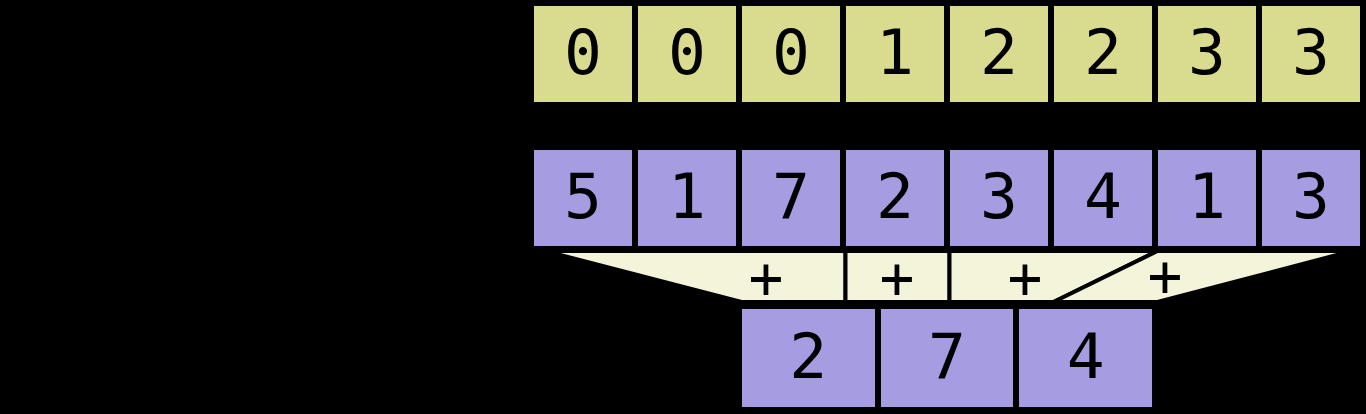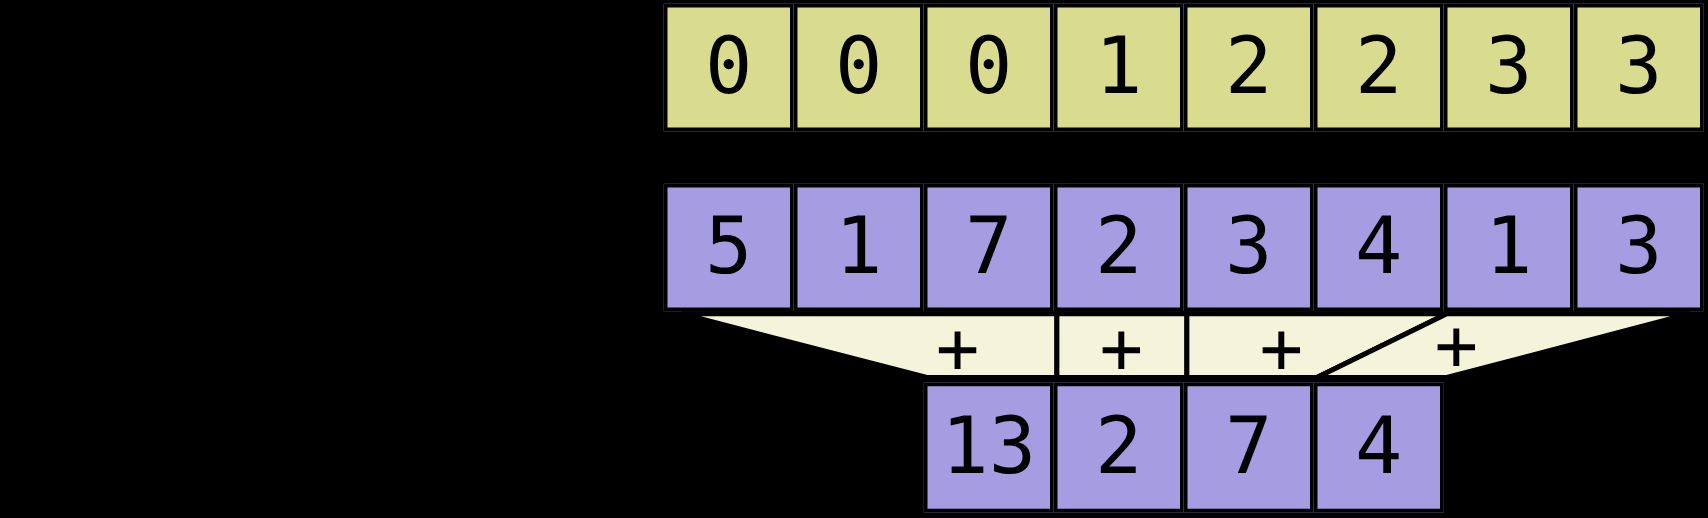--- a/index.html
+++ b/index.html
@@ -65,19 +65,18 @@
     <polygon class="funnel-poly" points="845.5,251 949.5,251 949.5,302 845.5,302"></polygon>
     <polygon class="funnel-poly" points="949.5,251 1157.5,251 1053.5,302 949.5,302"></polygon>
     <polygon class="funnel-poly" points="1157.5,251 1352,251 1157.5,302 1053.5,302"></polygon>
     <text class="op" x="766" y="278">+</text>
     <text class="op" x="897" y="278">+</text>
     <text class="op" x="1025" y="278">+</text>
     <text class="op" x="1165" y="276">+</text>
   </svg>
 
   <div class="row row-result">
-    <div class="cell">13</div>
     <div class="cell">2</div>
     <div class="cell">7</div>
     <div class="cell">4</div>
   </div>
 
 </div>
 
 </body></html>

